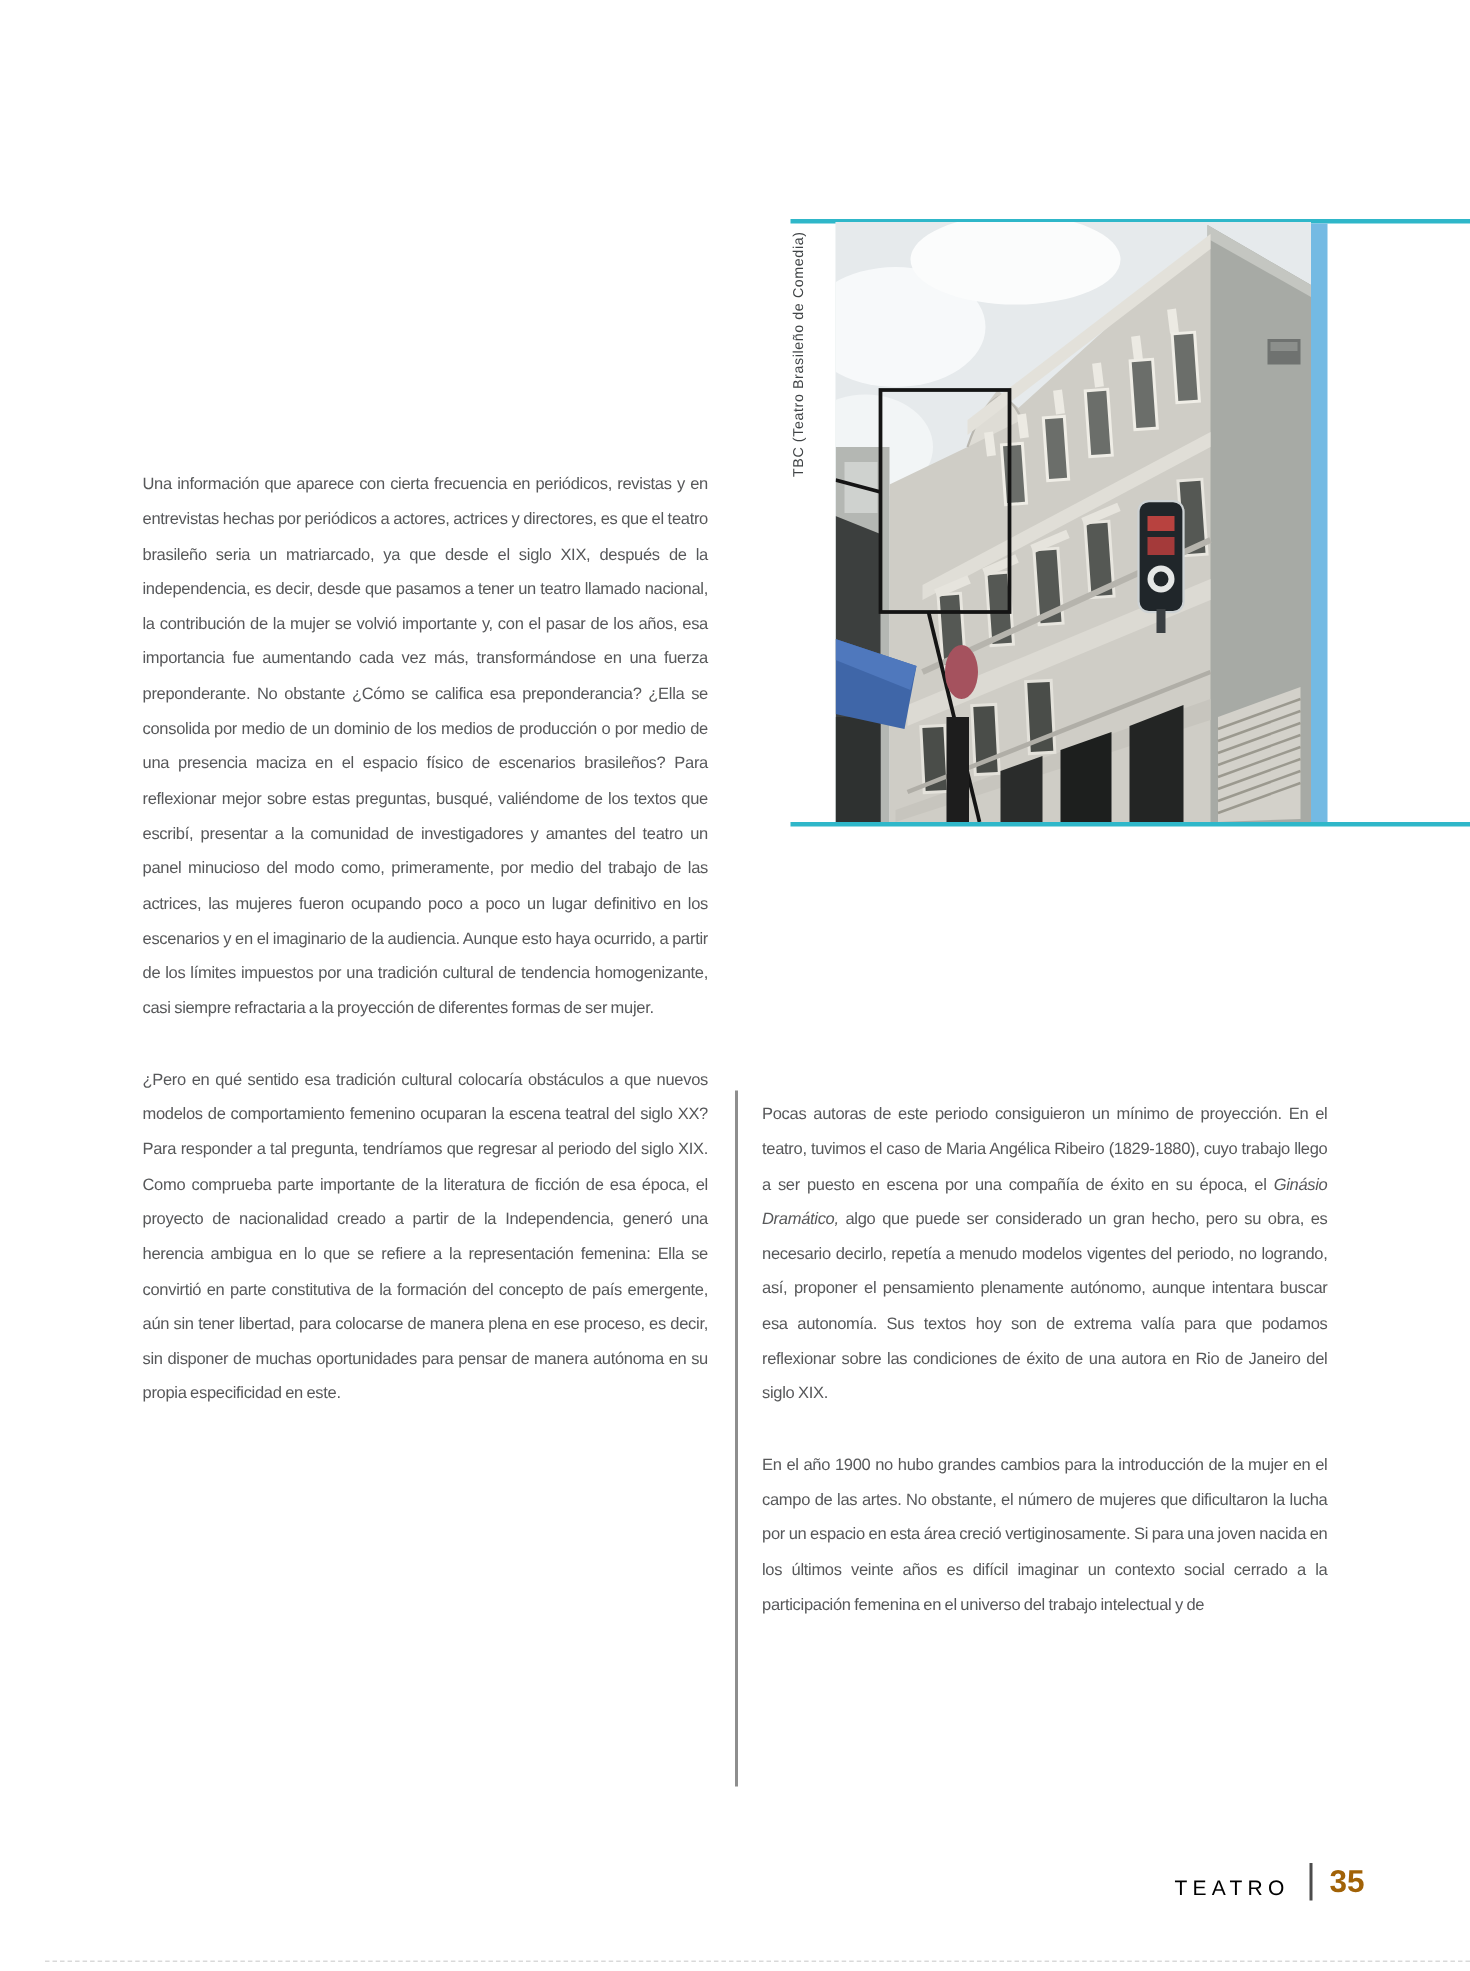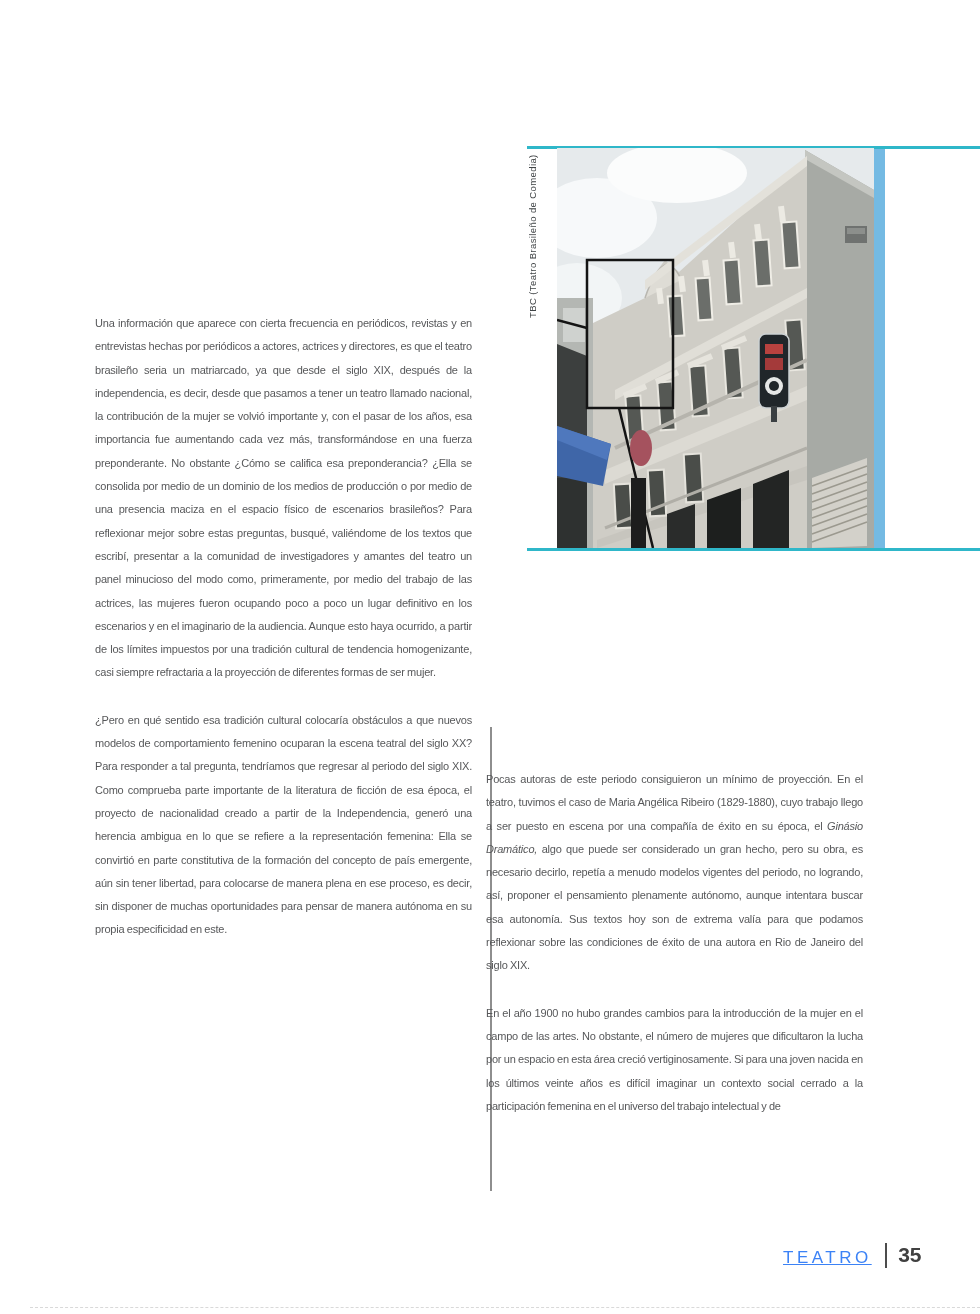--- a/index.html
+++ b/index.html
@@ -44,42 +44,41 @@
   
   .col{
     position:absolute;
     color:#57585a;
     font-size:11px;line-height:23.3px;
     text-align:justify;
     letter-spacing:-0.2px;word-spacing:-0.5px;
   }
   .col p{margin:0 0 24px 0;}
   .col-left{left:95px;top:312px;width:377px;}
-  .col-right{left:486px;top:732px;width:377px;margin-top:36px;}
+  .col-right{left:508px;top:732px;width:377px;}
   .col i{font-style:italic;}
   .col-divider{
     position:absolute;left:490px;top:727px;width:1.5px;height:464px;
     background:#8e8e8e;
   }
 
   
   .footer{
     position:absolute;left:783px;top:1242px;
     display:flex;align-items:center;
   }
   .footer .section{
-    font-size:17px;letter-spacing:3.5px;color:#3b82f6;
+    font-size:14px;letter-spacing:3.5px;color:#000000;
     padding-top:6px;
-    text-decoration:underline;
   }
   .footer .bar{
     width:2.5px;height:25px;background:#4c4c4c;margin:0 11px 0 13px;
   }
   .footer .pagenum{
-    font-size:21px;font-weight:bold;color:#404040;
+    font-size:21px;font-weight:bold;color:#a16207;
   }
 
   .page-edge-line{
     position:absolute;left:30px;top:1307px;width:950px;height:0;
     border-top:1px dashed #d9d9d9;
   }
 </style>
 </head>
 <body>
 

